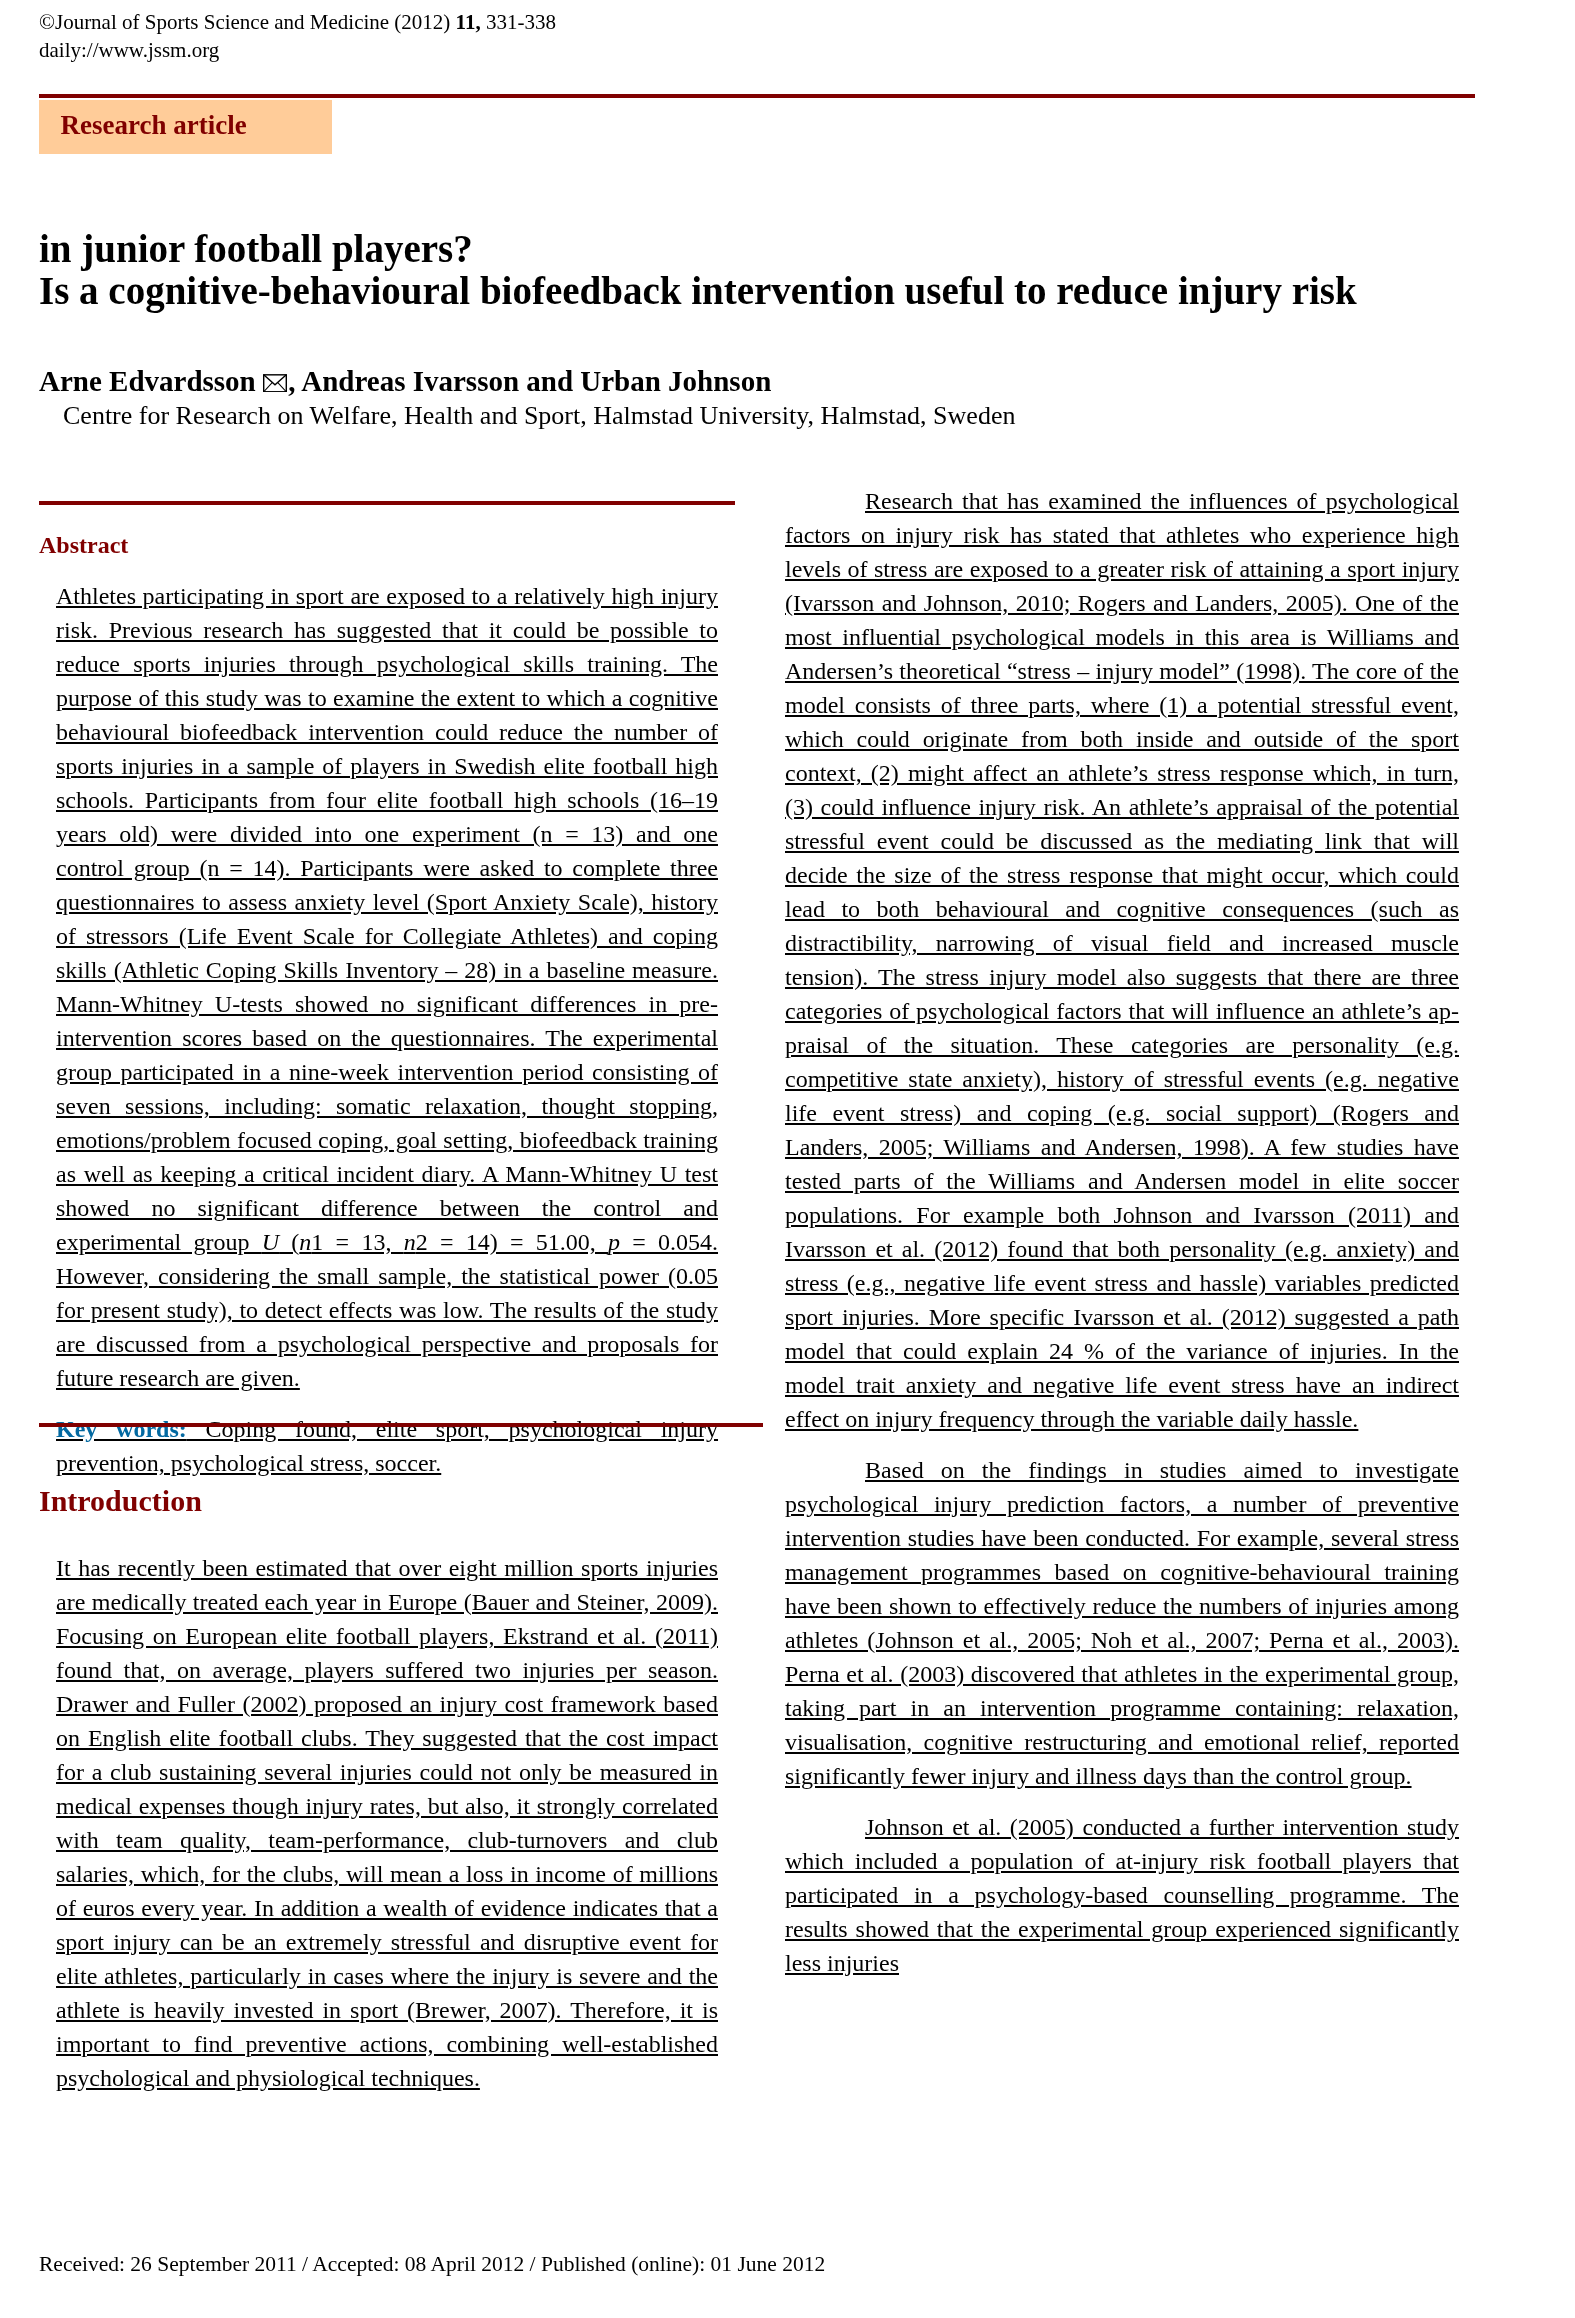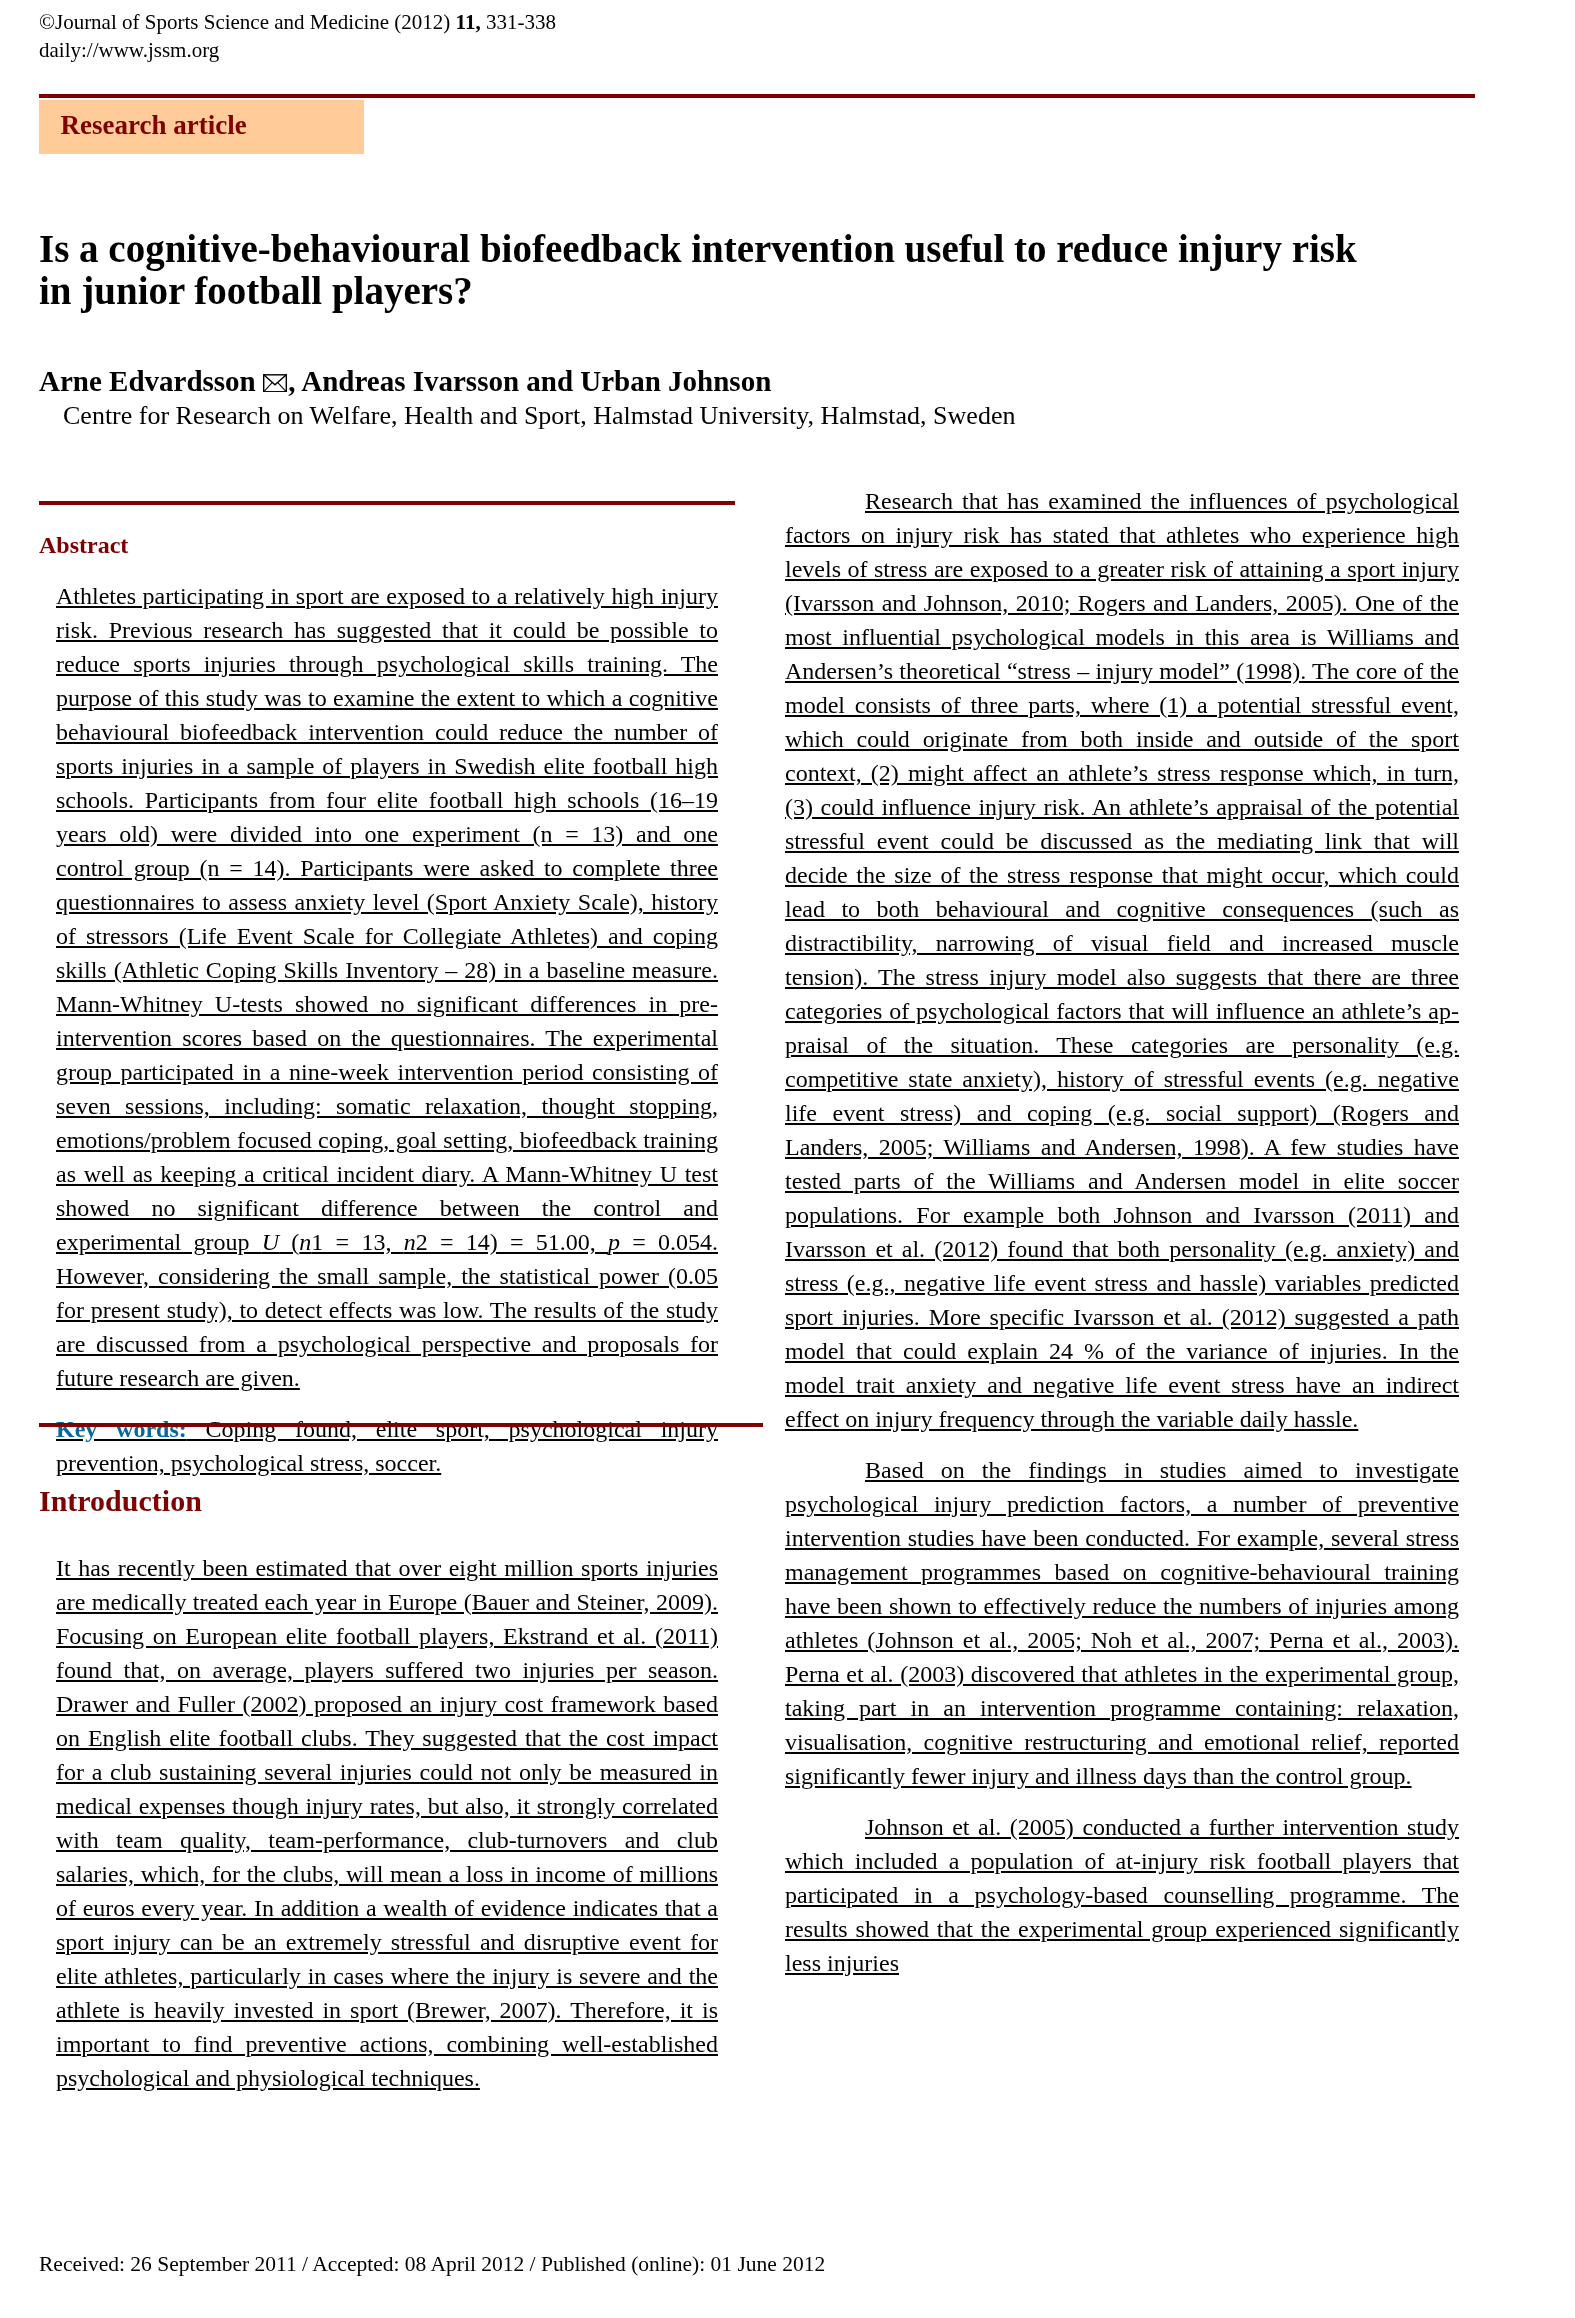--- a/index.html
+++ b/index.html
@@ -1,21 +1,21 @@
 <!DOCTYPE html>
 <html style="font-size:11.5px"><head>
 <meta charset="utf-8">
 <style>
   html, body { margin: 0; padding: 0; background: #ffffff; }
   body { width: 1576px; height: 2319px; position: relative; overflow: hidden;
          font-family: "Liberation Serif", "DejaVu Serif", serif; color: #000; }
   .abs { position: absolute; }
   .header-line { font-size: 21px; line-height: 27px; left: 39px; }
   .rule { position: absolute; background: #800000; height: 3.6px; }
-  .badge { left: 39px; top: 100px; width: 293px; height: 54px; background: #ffcc99; padding-left: 32px; }
+  .badge { left: 39px; top: 100px; width: 293px; height: 54px; background: #ffcc99; }
   .badge span { position: absolute; left: 21.5px; top: 10px; font-weight: bold; font-size: 27px; color: #800000; }
   .title { left: 39px; top: 228px; width: 1438px; font-weight: bold; font-size: 39px; line-height: 42px; }
   .authors { left: 39px; top: 364px; font-weight: bold; font-size: 29px; line-height: 34px; }
   .mail { display: inline-block; width: 24px; height: 18.6px; vertical-align: -1.4px; margin: 0 1.4px 0 7.2px; }
   .affil { left: 39px; top: 399px; font-size: 26px; line-height: 34px; margin-left: 24px; }
   .col { position: absolute; font-size: 24px; line-height: 34px; text-align: justify; hyphens: manual; }
   .col p { margin: 17px; text-decoration: underline; }
   .left { left: 39px; width: 696px; }
   .right { left: 768px; width: 708px; }
   .indent { text-indent: 80px; }
@@ -34,22 +34,22 @@
 </div>
 <div class="abs header-line" style="top:37px;">daily://www.jssm.org</div>
 
 <div class="rule" style="left:39px; top:94px; width:1436px;"></div>
 
 <div class="abs badge">
   <span>Research article</span>
 </div>
 
 <div class="abs title">
+  <div>in junior football players?</div>
   <div>Is a cognitive-behavioural biofeedback intervention useful to reduce injury risk</div>
-  <div>in junior football players?</div>
 </div>
 
 <div class="abs authors">
   <span>Arne Edvardsson</span><svg class="mail" viewBox="0 0 34 26">
       <rect x="1" y="1" width="32" height="24" fill="none" stroke="#000" stroke-width="2"></rect>
       <polyline points="1,1 17,15 33,1" fill="none" stroke="#000" stroke-width="2"></polyline>
       <line x1="1" y1="25" x2="13" y2="12" stroke="#000" stroke-width="1.5"></line>
       <line x1="33" y1="25" x2="21" y2="12" stroke="#000" stroke-width="1.5"></line>
     </svg><span>, Andreas Ivarsson and Urban Johnson</span>
 </div>

